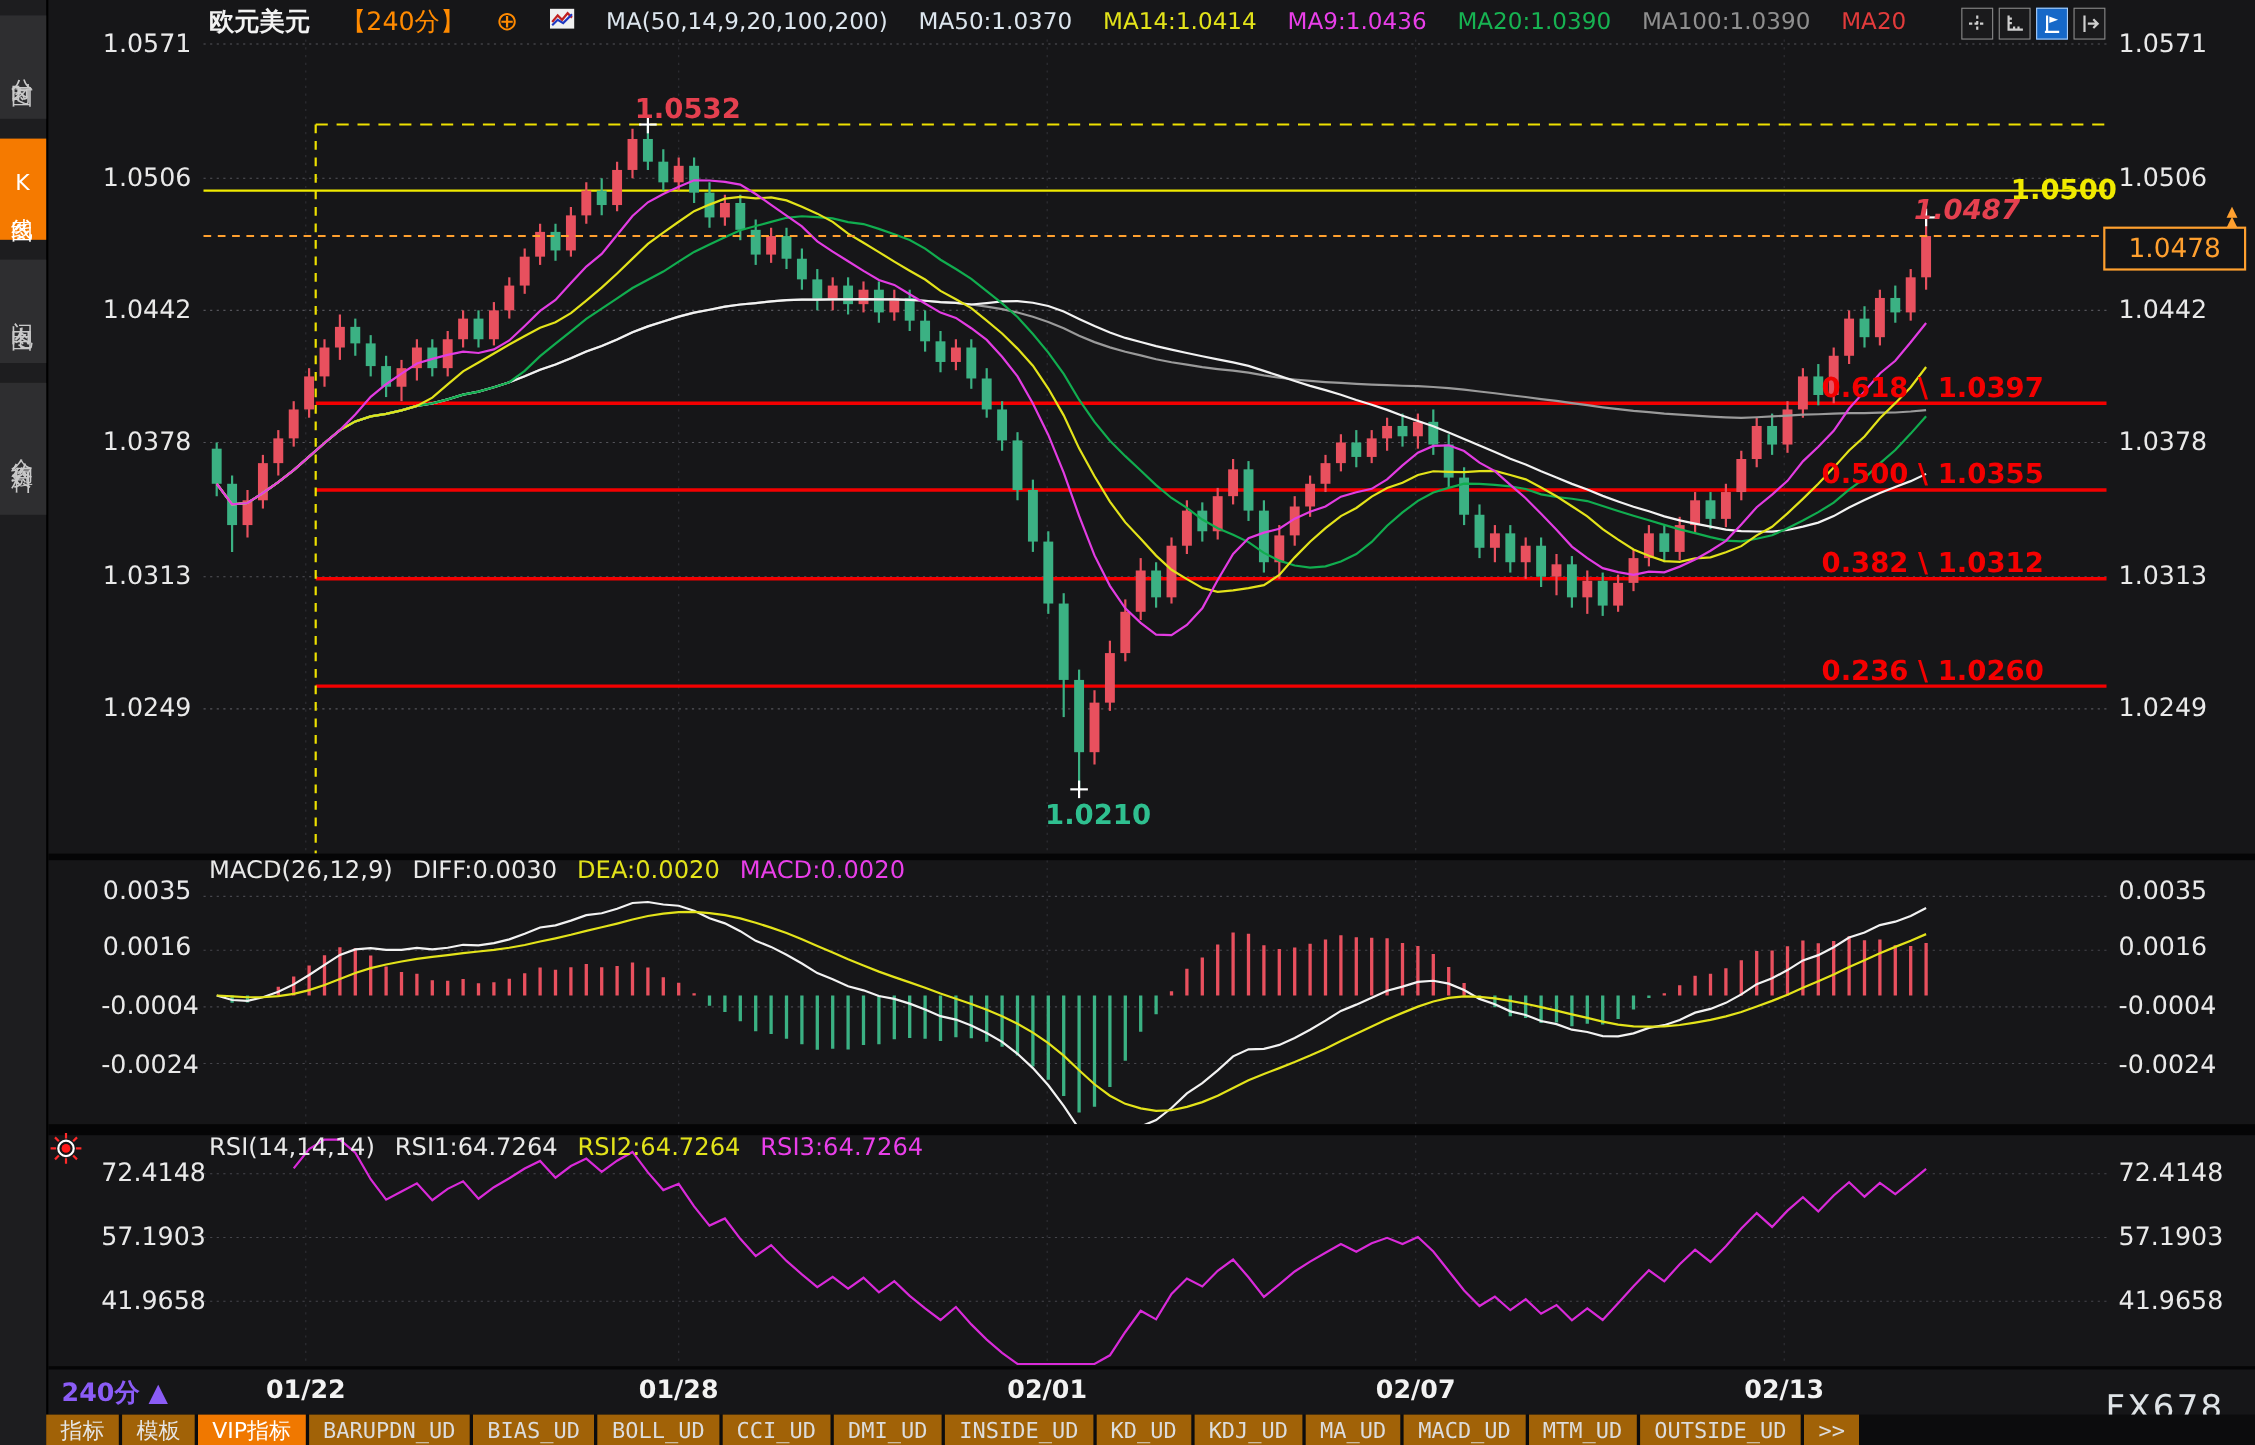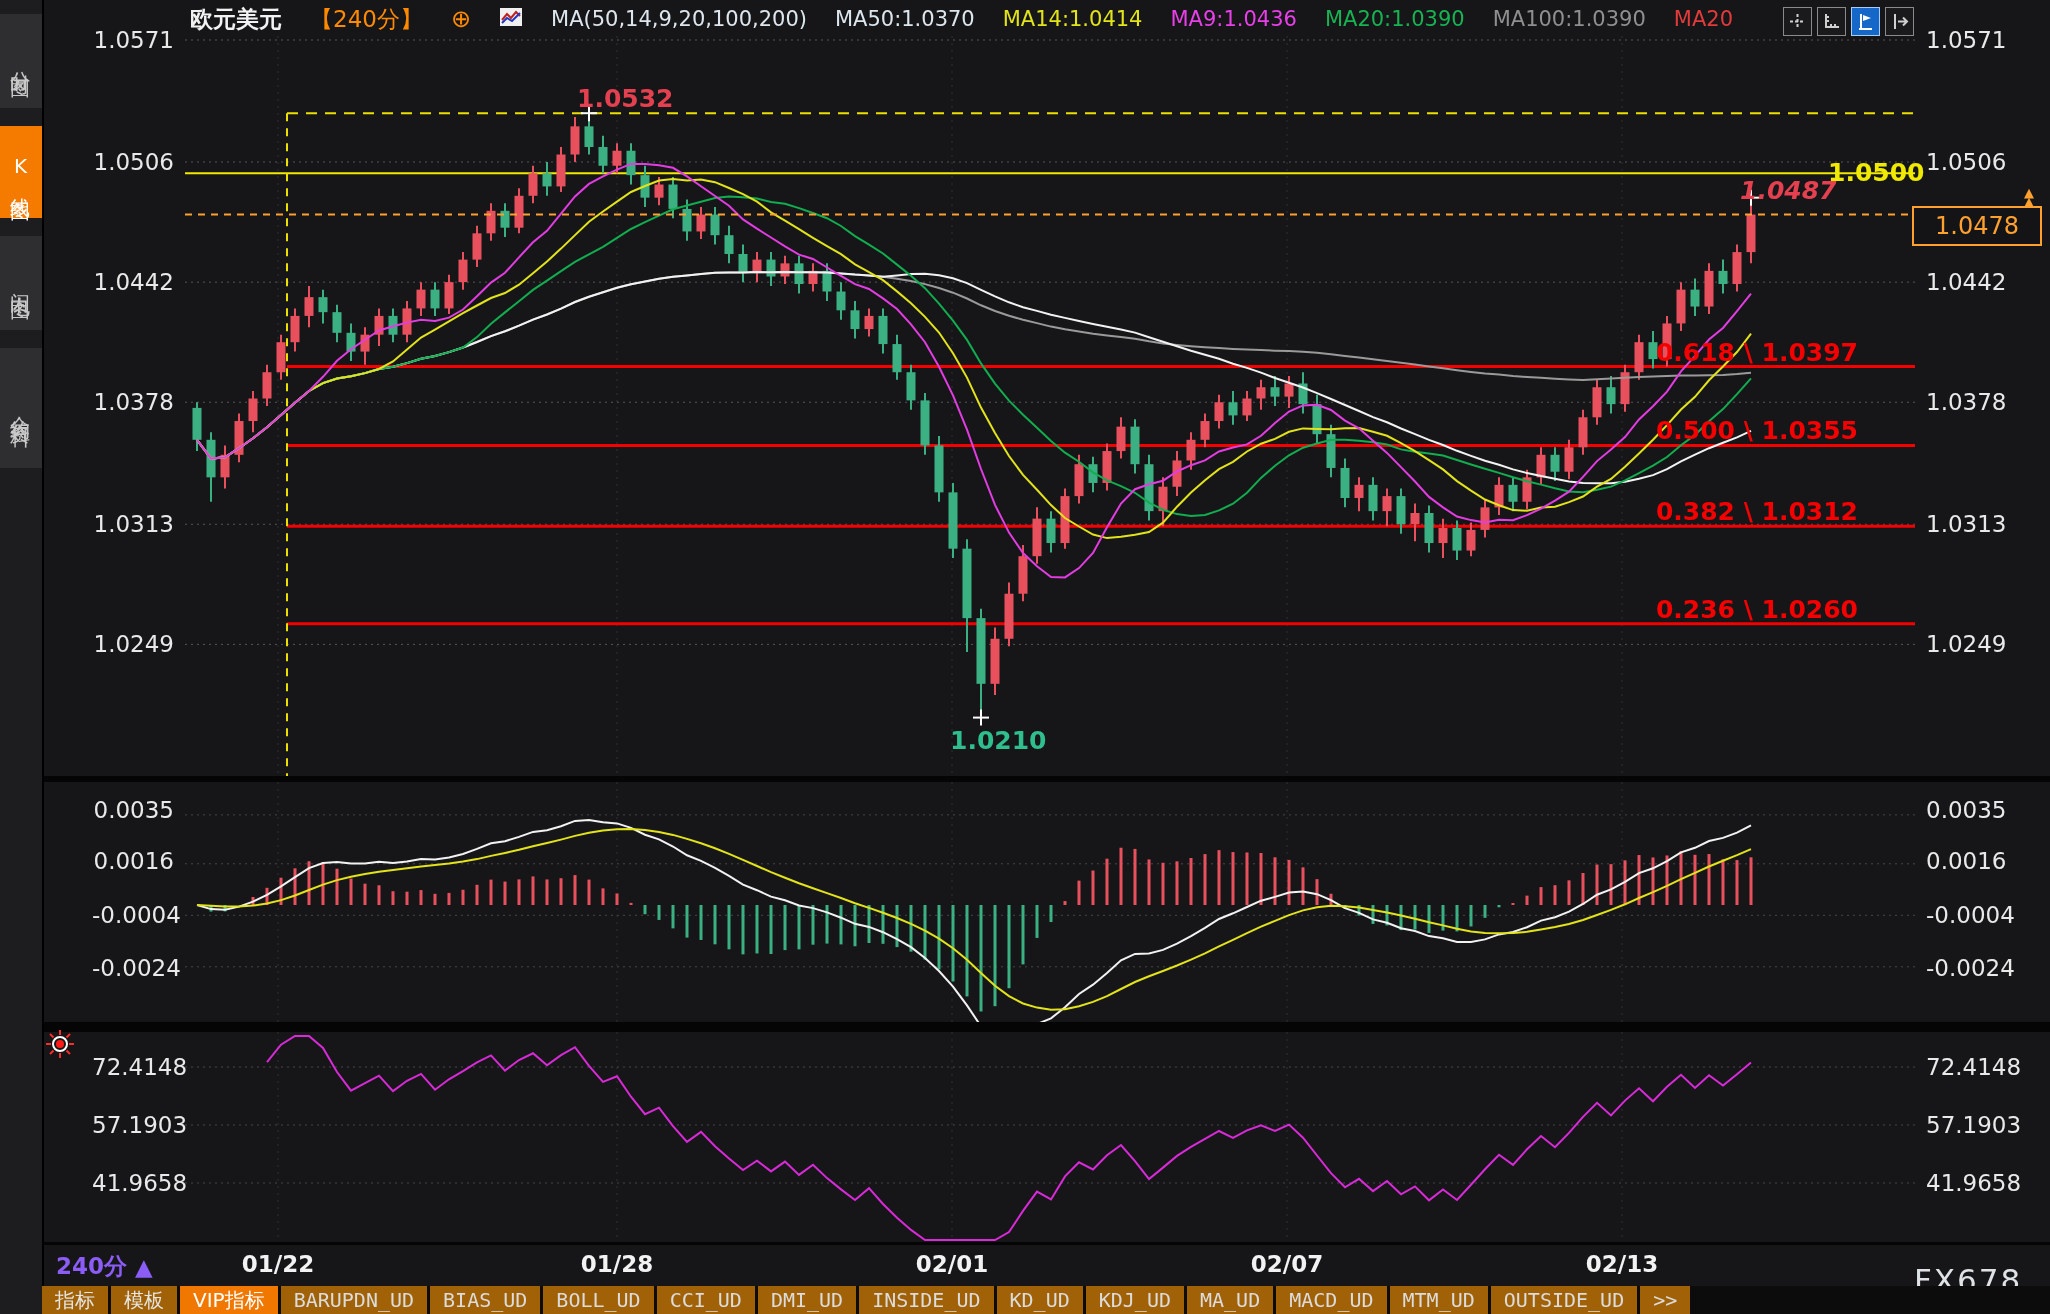--- a/index.html
+++ b/index.html
@@ -545,20 +545,26 @@
   <div class="lvl-lbl" style="left:950px;top:726px;color:#2fbf8f;">1.0210</div>
   <div class="fib-lbl" style="top:338px;">0.618 \ 1.0397</div>
   <div class="fib-lbl" style="top:416px;">0.500 \ 1.0355</div>
   <div class="fib-lbl" style="top:497px;">0.382 \ 1.0312</div>
   <div class="fib-lbl" style="top:595px;">0.236 \ 1.0260</div>
   <div id="cur-box">
       <span>1.0478</span>
     </div>
   <div id="cur-arrows">▲<br>▲</div>
 
+  <div class="pane-hdr" style="top:779px;">
+    <span class="c-white" style="color:#e9e9e9;">MACD(26,12,9)</span>
+    <span style="color:#e9e9e9;">DIFF:0.0030</span>
+    <span class="c-yellow">DEA:0.0020</span>
+    <span class="c-magenta">MACD:0.0020</span>
+  </div>
   <div class="axl" style="top:797px;">0.0035</div>
   <div class="axl" style="top:848px;">0.0016</div>
   <div class="axl" style="top:902px;">-0.0004</div>
   <div class="axl" style="top:955px;">-0.0024</div>
   <div class="axr" style="top:797px;">0.0035</div>
   <div class="axr" style="top:848px;">0.0016</div>
   <div class="axr" style="top:902px;">-0.0004</div>
   <div class="axr" style="top:955px;">-0.0024</div>
 
   <div id="rec-icon">
@@ -569,20 +575,26 @@
         <line x1="2" y1="16" x2="7" y2="16"></line>
           <line x1="25" y1="16" x2="30" y2="16"></line>
         <line x1="6" y1="6" x2="9.5" y2="9.5"></line>
           <line x1="22.5" y1="22.5" x2="26" y2="26"></line>
         <line x1="26" y1="6" x2="22.5" y2="9.5"></line>
           <line x1="9.5" y1="22.5" x2="6" y2="26"></line>
       </g>
       <circle cx="16" cy="16" r="7" fill="none" stroke="#ffffff" stroke-width="2"></circle>
       <circle cx="16" cy="16" r="4" fill="#ff1a1a"></circle>
     </svg>
+  </div>
+  <div class="pane-hdr" style="top:1031px;">
+    <span style="color:#e9e9e9;">RSI(14,14,14)</span>
+    <span style="color:#e9e9e9;">RSI1:64.7264</span>
+    <span class="c-yellow">RSI2:64.7264</span>
+    <span class="c-magenta">RSI3:64.7264</span>
   </div>
   <div class="axl" style="top:1054px;">72.4148</div>
   <div class="axl" style="top:1112px;">57.1903</div>
   <div class="axl" style="top:1170px;">41.9658</div>
   <div class="axr" style="top:1054px;">72.4148</div>
   <div class="axr" style="top:1112px;">57.1903</div>
   <div class="axr" style="top:1170px;">41.9658</div>
 
   <div id="xrow">
     <div id="period-foot">

